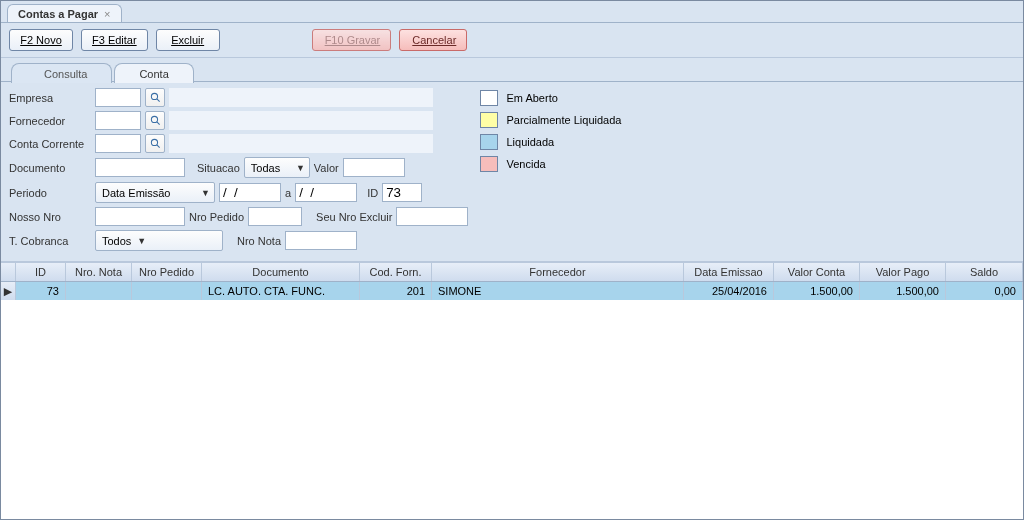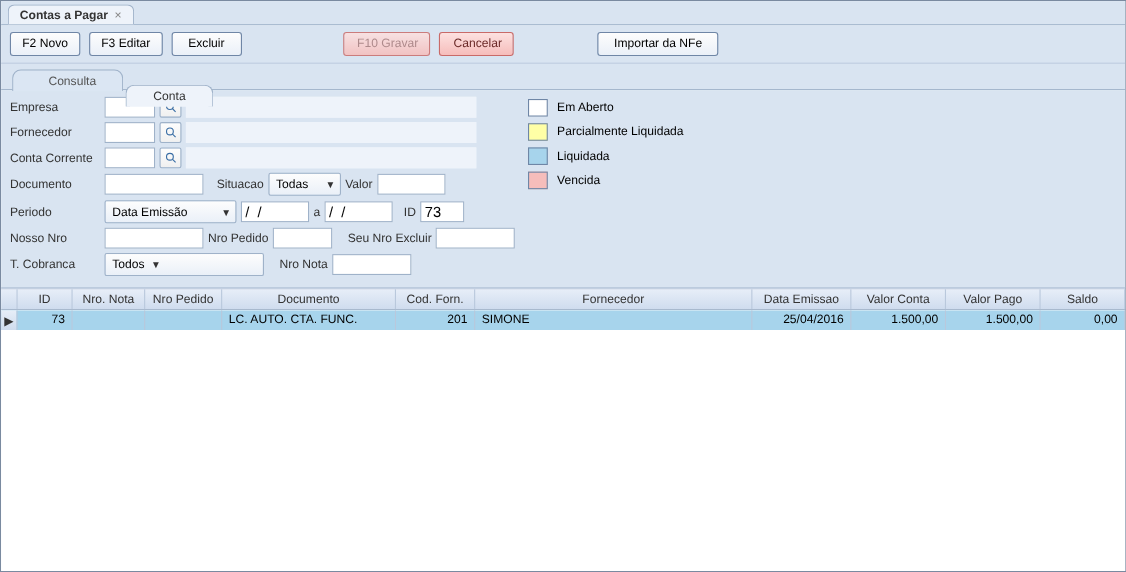--- a/index.html
+++ b/index.html
@@ -48,20 +48,21 @@
   }
   .tbtn {
     height: 22px;
     min-width: 64px;
     padding: 0 10px;
     background: linear-gradient(#fdfdfd,#f0f0f0);
     border: 1px solid #7a92af;
     border-radius: 3px;
     font-size: 11px;
     cursor: pointer;
+    text-decoration: underline;
   }
   .tbtn.pink {
     background: linear-gradient(#fde1e0,#f6bdbb);
     border-color: #c96a68;
     color: #6b2a28;
     padding-left: 12px;
   }
   .tbtn.pink.disabled {
     color: #a77b7a;
     opacity: .85;
@@ -83,21 +84,21 @@
   .subtab {
     padding: 4px 24px 3px 24px;
     border: 1px solid #9fb2c9;
     border-bottom: none;
     border-radius: 8px 8px 0 0;
     background: #eef3fa;
     color: #333;
     margin-right: 2px;
     cursor: pointer;
     position: relative;
-    top: 16px;
+    top: 2px;
   }
   .subtab.inactive {
     background: #dbe6f3;
     color: #555;
     top: 2px;
     padding-left: 32px;
   }
   .filters {
     background: #d9e4f1;
     padding: 6px 8px 10px 8px;
@@ -139,21 +140,21 @@
   }
   .w60{width:62px}.w70{width:72px}.w40{width:40px}.w90{width:90px}.w54{width:54px}
   .combo {
     height: 21px; border:1px solid #9fb2c9; background:linear-gradient(#fdfdfd,#eaf0f8);
     display:inline-flex; align-items:center; padding:0 4px 0 6px; gap:6px; border-radius:2px;
     cursor: pointer;
   }
   .combo .arrow{ font-size:9px; color:#333; }
   .combo.w200{width:120px; justify-content:space-between;}
   .combo.w80{width:66px; justify-content:space-between;}
-  .combo.w140{width:145px; }
+  .combo.w140{width:128px; }
   .filters-mid {
     display: flex;
     flex-direction: column;
     gap: 10px;
     padding-top: 2px;
     width: 150px;
   }
   .bigbtn {
     height: 28px;
     background: linear-gradient(#fde1e0,#f6bdbb);
@@ -218,21 +219,20 @@
 </div>
 
 <div class="toolbar">
   <button class="tbtn blue">F2 Novo</button>
   <button class="tbtn blue">F3 Editar</button>
   <button class="tbtn blue">Excluir</button>
   <div class="gap-lg"></div>
   <button class="tbtn pink disabled">F10 Gravar</button>
   <button class="tbtn pink">Cancelar</button>
   <div class="gap-md"></div>
-  <button class="tbtn blue" style="min-width:110px">Importar da NFe</button>
 </div>
 
 <div class="subtabs">
   <div class="subtab inactive">Consulta</div>
   <div class="subtab">Conta</div>
 </div>
 
 <div class="filters">
   <div class="filters-left">
 

